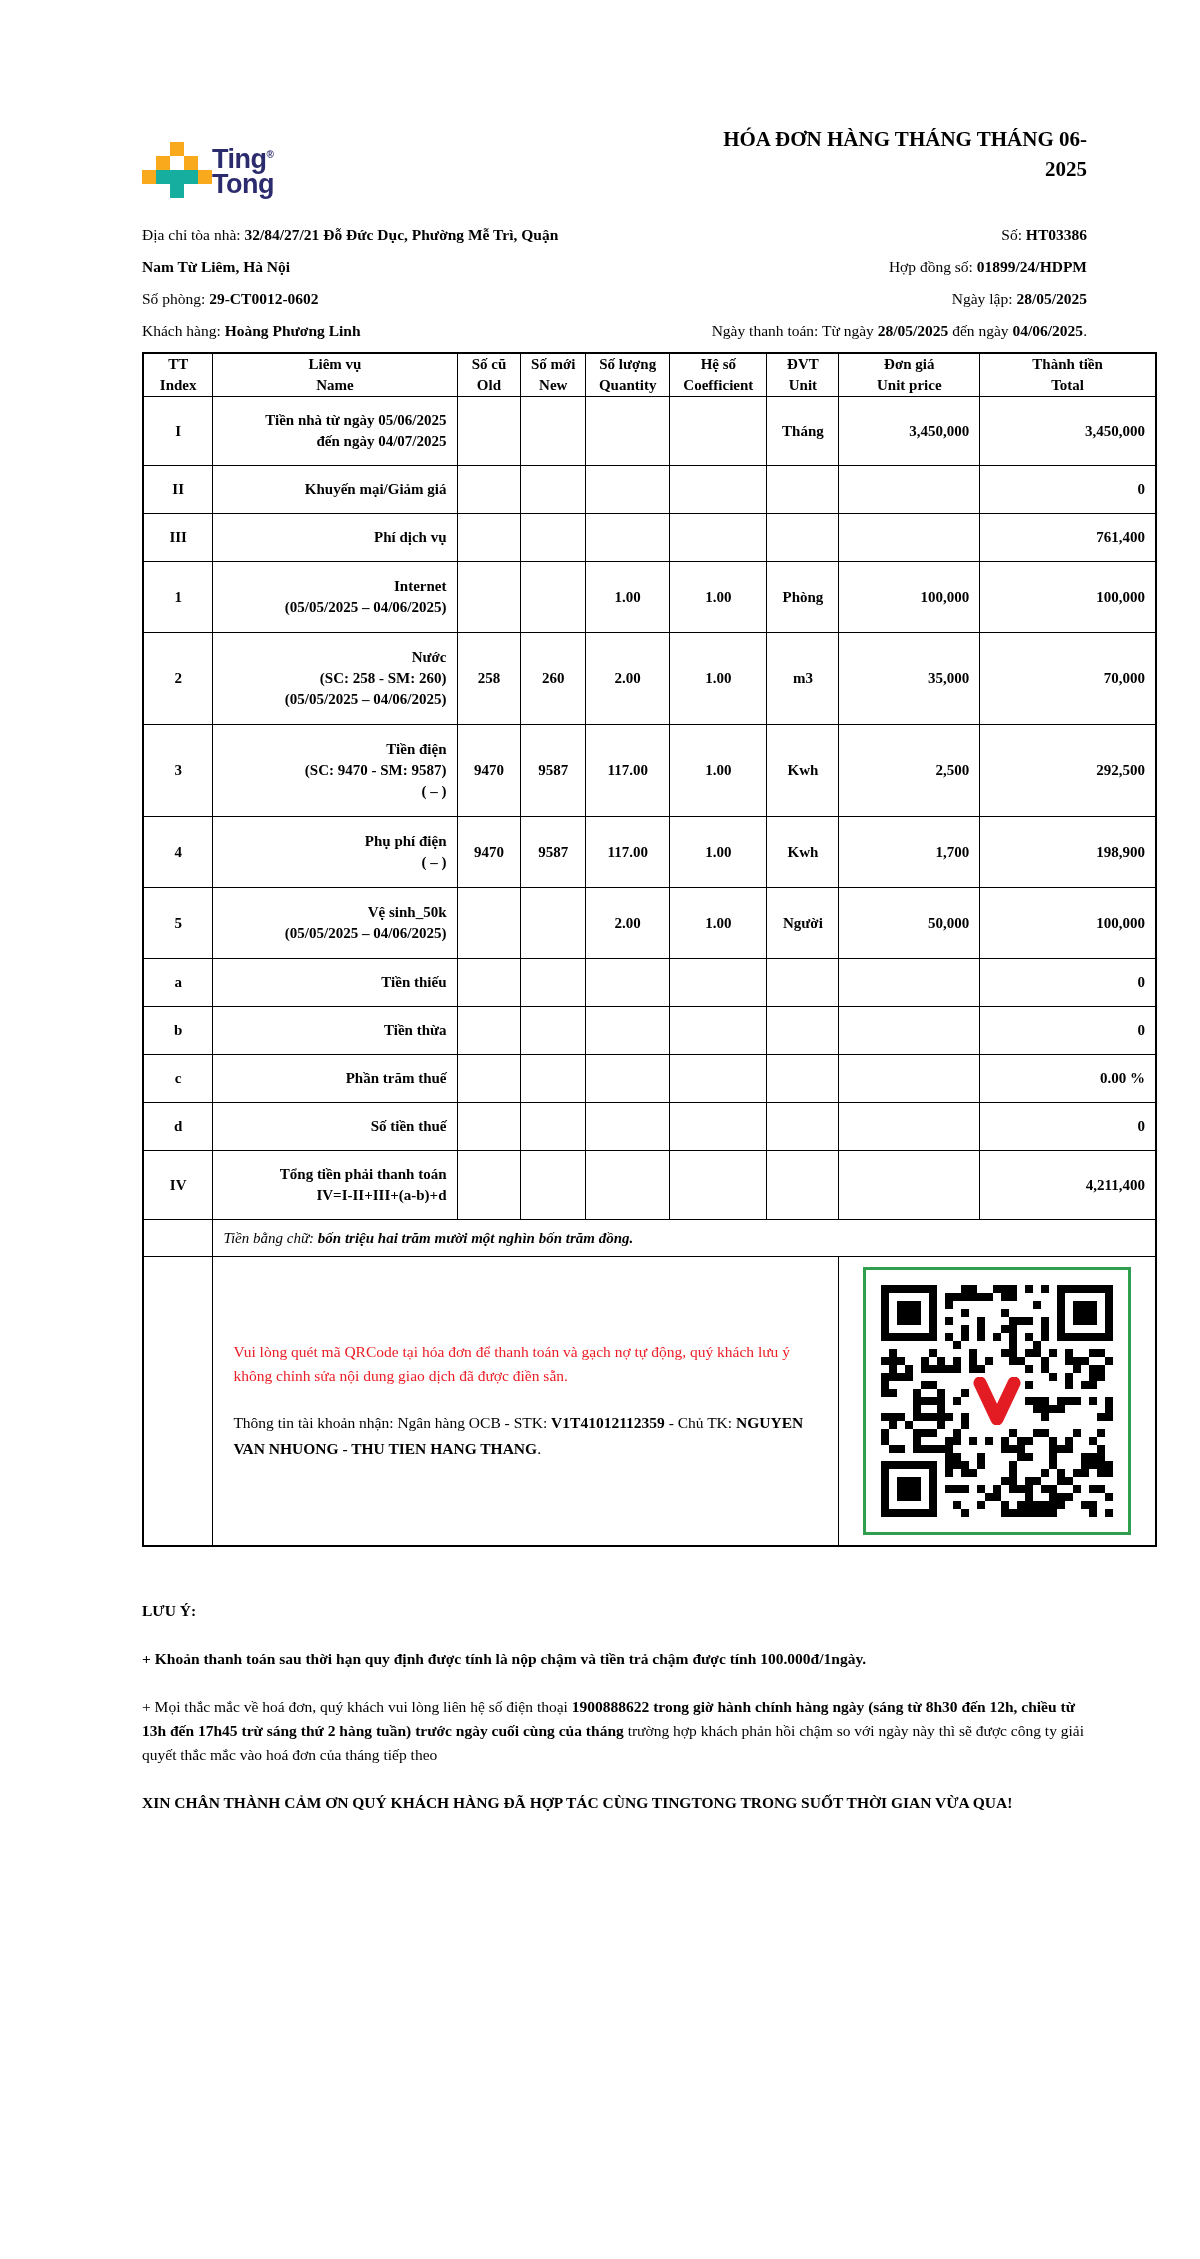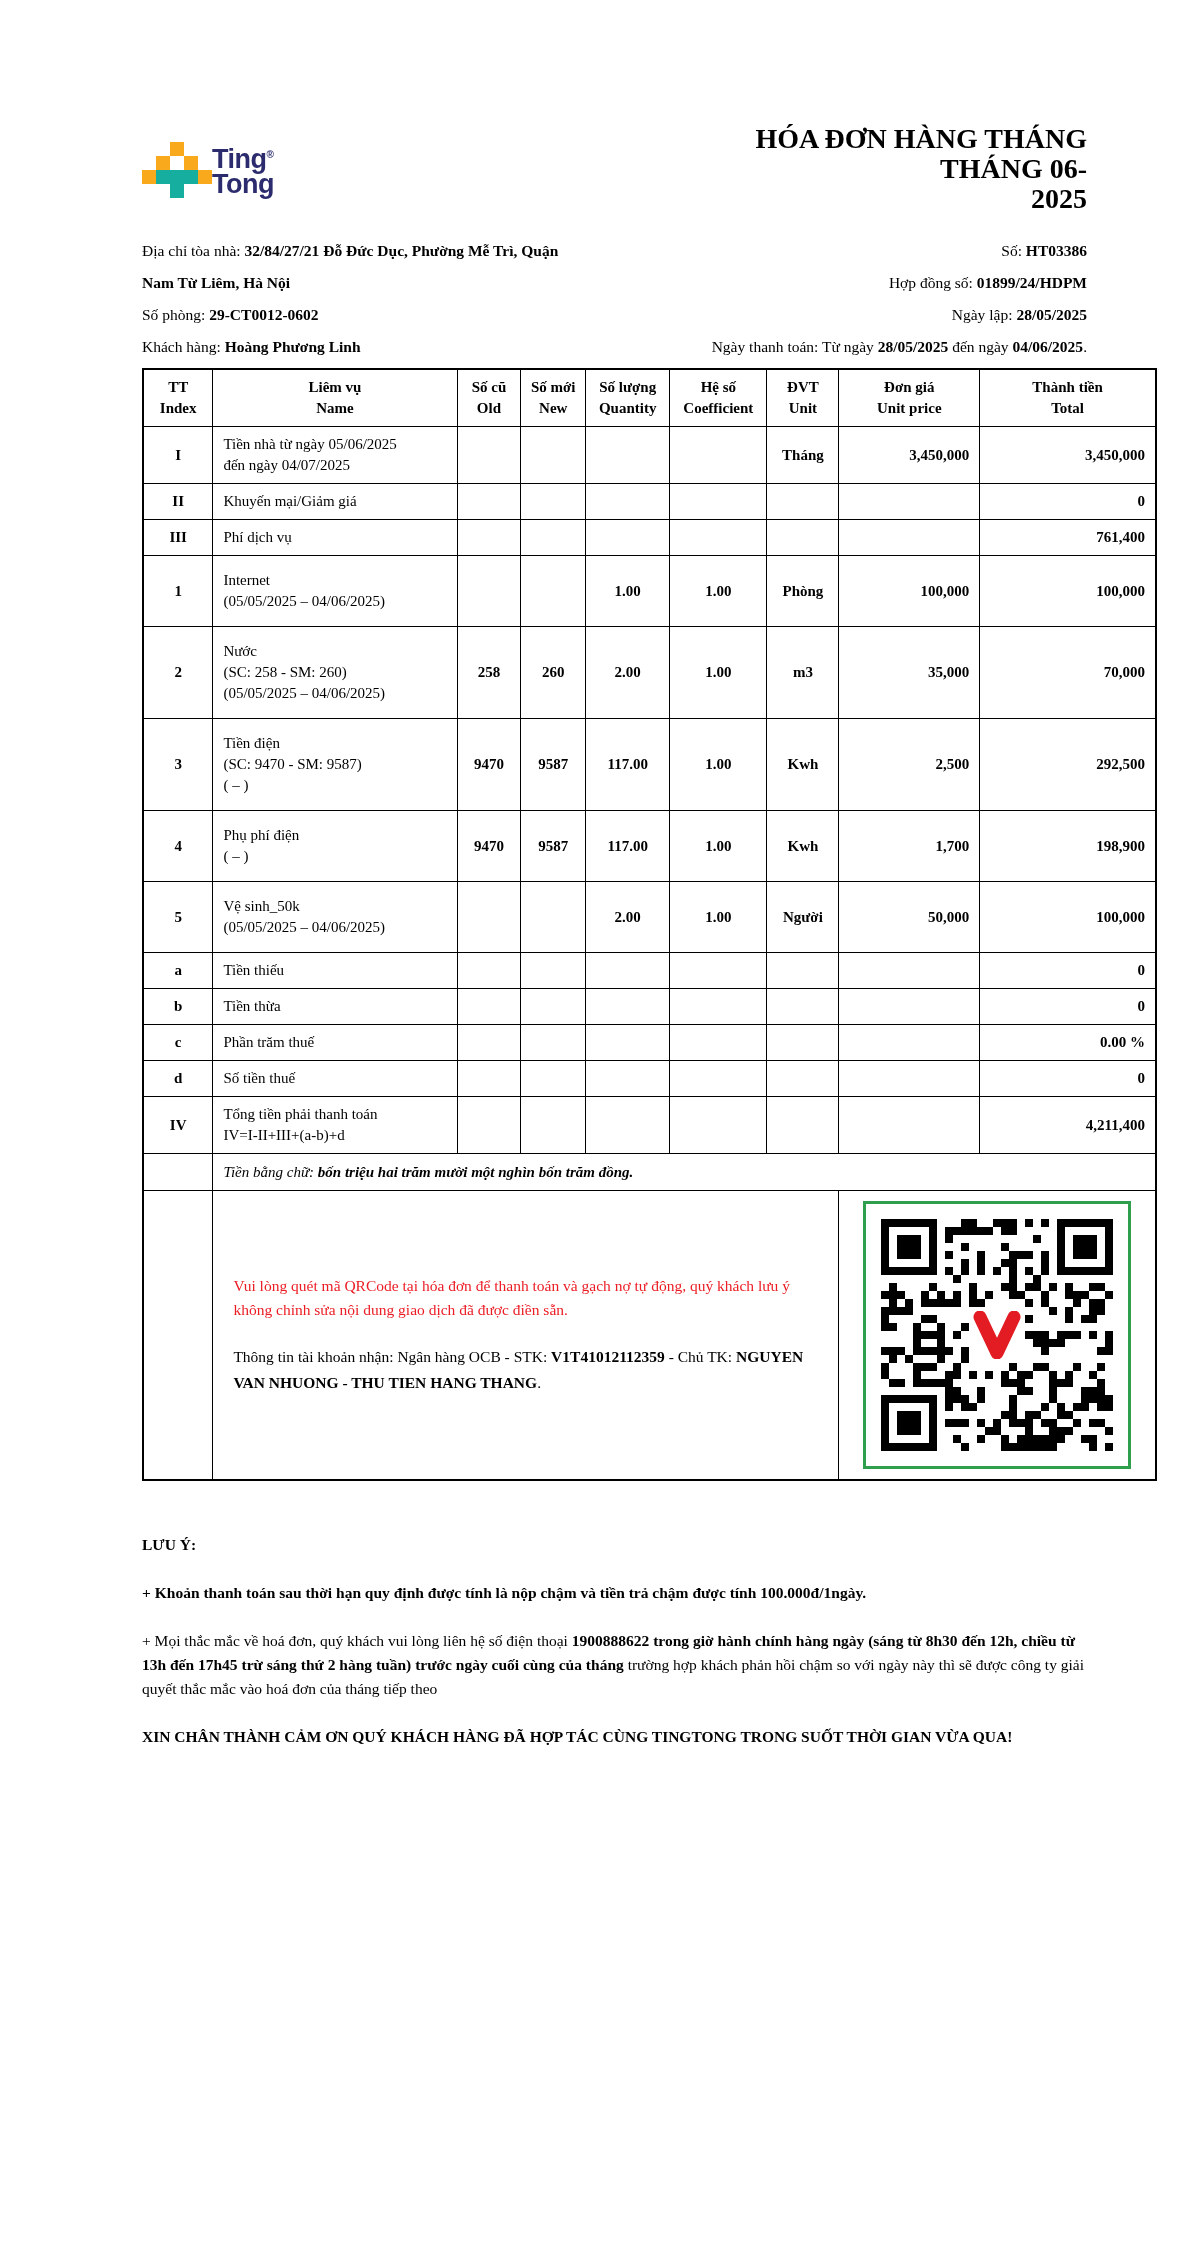--- a/index.html
+++ b/index.html
@@ -20,38 +20,38 @@
   
   .hdr{display:flex;justify-content:space-between;align-items:flex-start;}
   .logo{display:flex;align-items:flex-start;margin-top:20px;}
   .logo-mark{position:relative;width:70px;height:56px;}
   .logo-mark .sq{position:absolute;width:14px;height:14px;}
   .logo-mark .o{background:var(--brand-orange);}
   .logo-mark .t{background:var(--brand-teal);}
   .logo-text{font-family:"Liberation Sans","DejaVu Sans",sans-serif;font-weight:bold;
     color:var(--brand-navy);font-size:27px;line-height:25px;letter-spacing:-0.5px;}
   .logo-text .reg{font-size:10px;vertical-align:super;}
-  .title{width:480px;text-align:right;font-weight:bold;font-size:28px;line-height:30px;
+  .title{width:480px;text-align:right;font-weight:bold;font-size:21px;line-height:30px;
     padding-right:70px;margin-top:2px;}
 
   
   .info{margin-top:26px;font-size:15.5px;}
   .info-row{display:flex;justify-content:space-between;line-height:21px;margin-bottom:11px;gap:36px;}
   .info-left{max-width:520px;}
   .info-right{text-align:right;padding-right:70px;max-width:520px;}
   .b{font-weight:bold;}
   .i{font-style:italic;}
 
   
   table.inv{border-collapse:collapse;width:1015px;margin-top:10px;font-size:15px;
     border:2px solid #000;}
   table.inv th,table.inv td{border:1px solid #000;vertical-align:middle;}
-  table.inv th{font-weight:bold;text-align:center;padding:7px 4px;line-height:21px;}
+  table.inv th{font-weight:bold;text-align:center;padding:0 4px;line-height:21px;}
   td.c-index{text-align:center;font-weight:bold;padding:7px 4px;}
-  td.c-name{text-align:left;font-weight:normal;padding:7px 10px;line-height:21px;}
+  td.c-name{text-align:right;font-weight:bold;padding:13px 10px;line-height:21px;}
   td.c-center{text-align:center;font-weight:bold;padding:7px 4px;}
   td.c-money{text-align:right;font-weight:bold;padding:7px 10px;}
   tr.service td{padding-top:14px;padding-bottom:14px;}
   tr.words-row td{padding:8px 10px;line-height:20px;}
   tr.words-row .words{font-size:15px;}
   tr.qr-row td{vertical-align:middle;}
   .qr-text-cell{padding:14px 20px;}
   .qr-notice{color:var(--notice-red);font-size:15.5px;line-height:24px;max-width:600px;}
   .qr-account{margin-top:22px;font-size:15.5px;line-height:26px;max-width:600px;}
   .qr-cell{padding:10px 0;text-align:center;}

